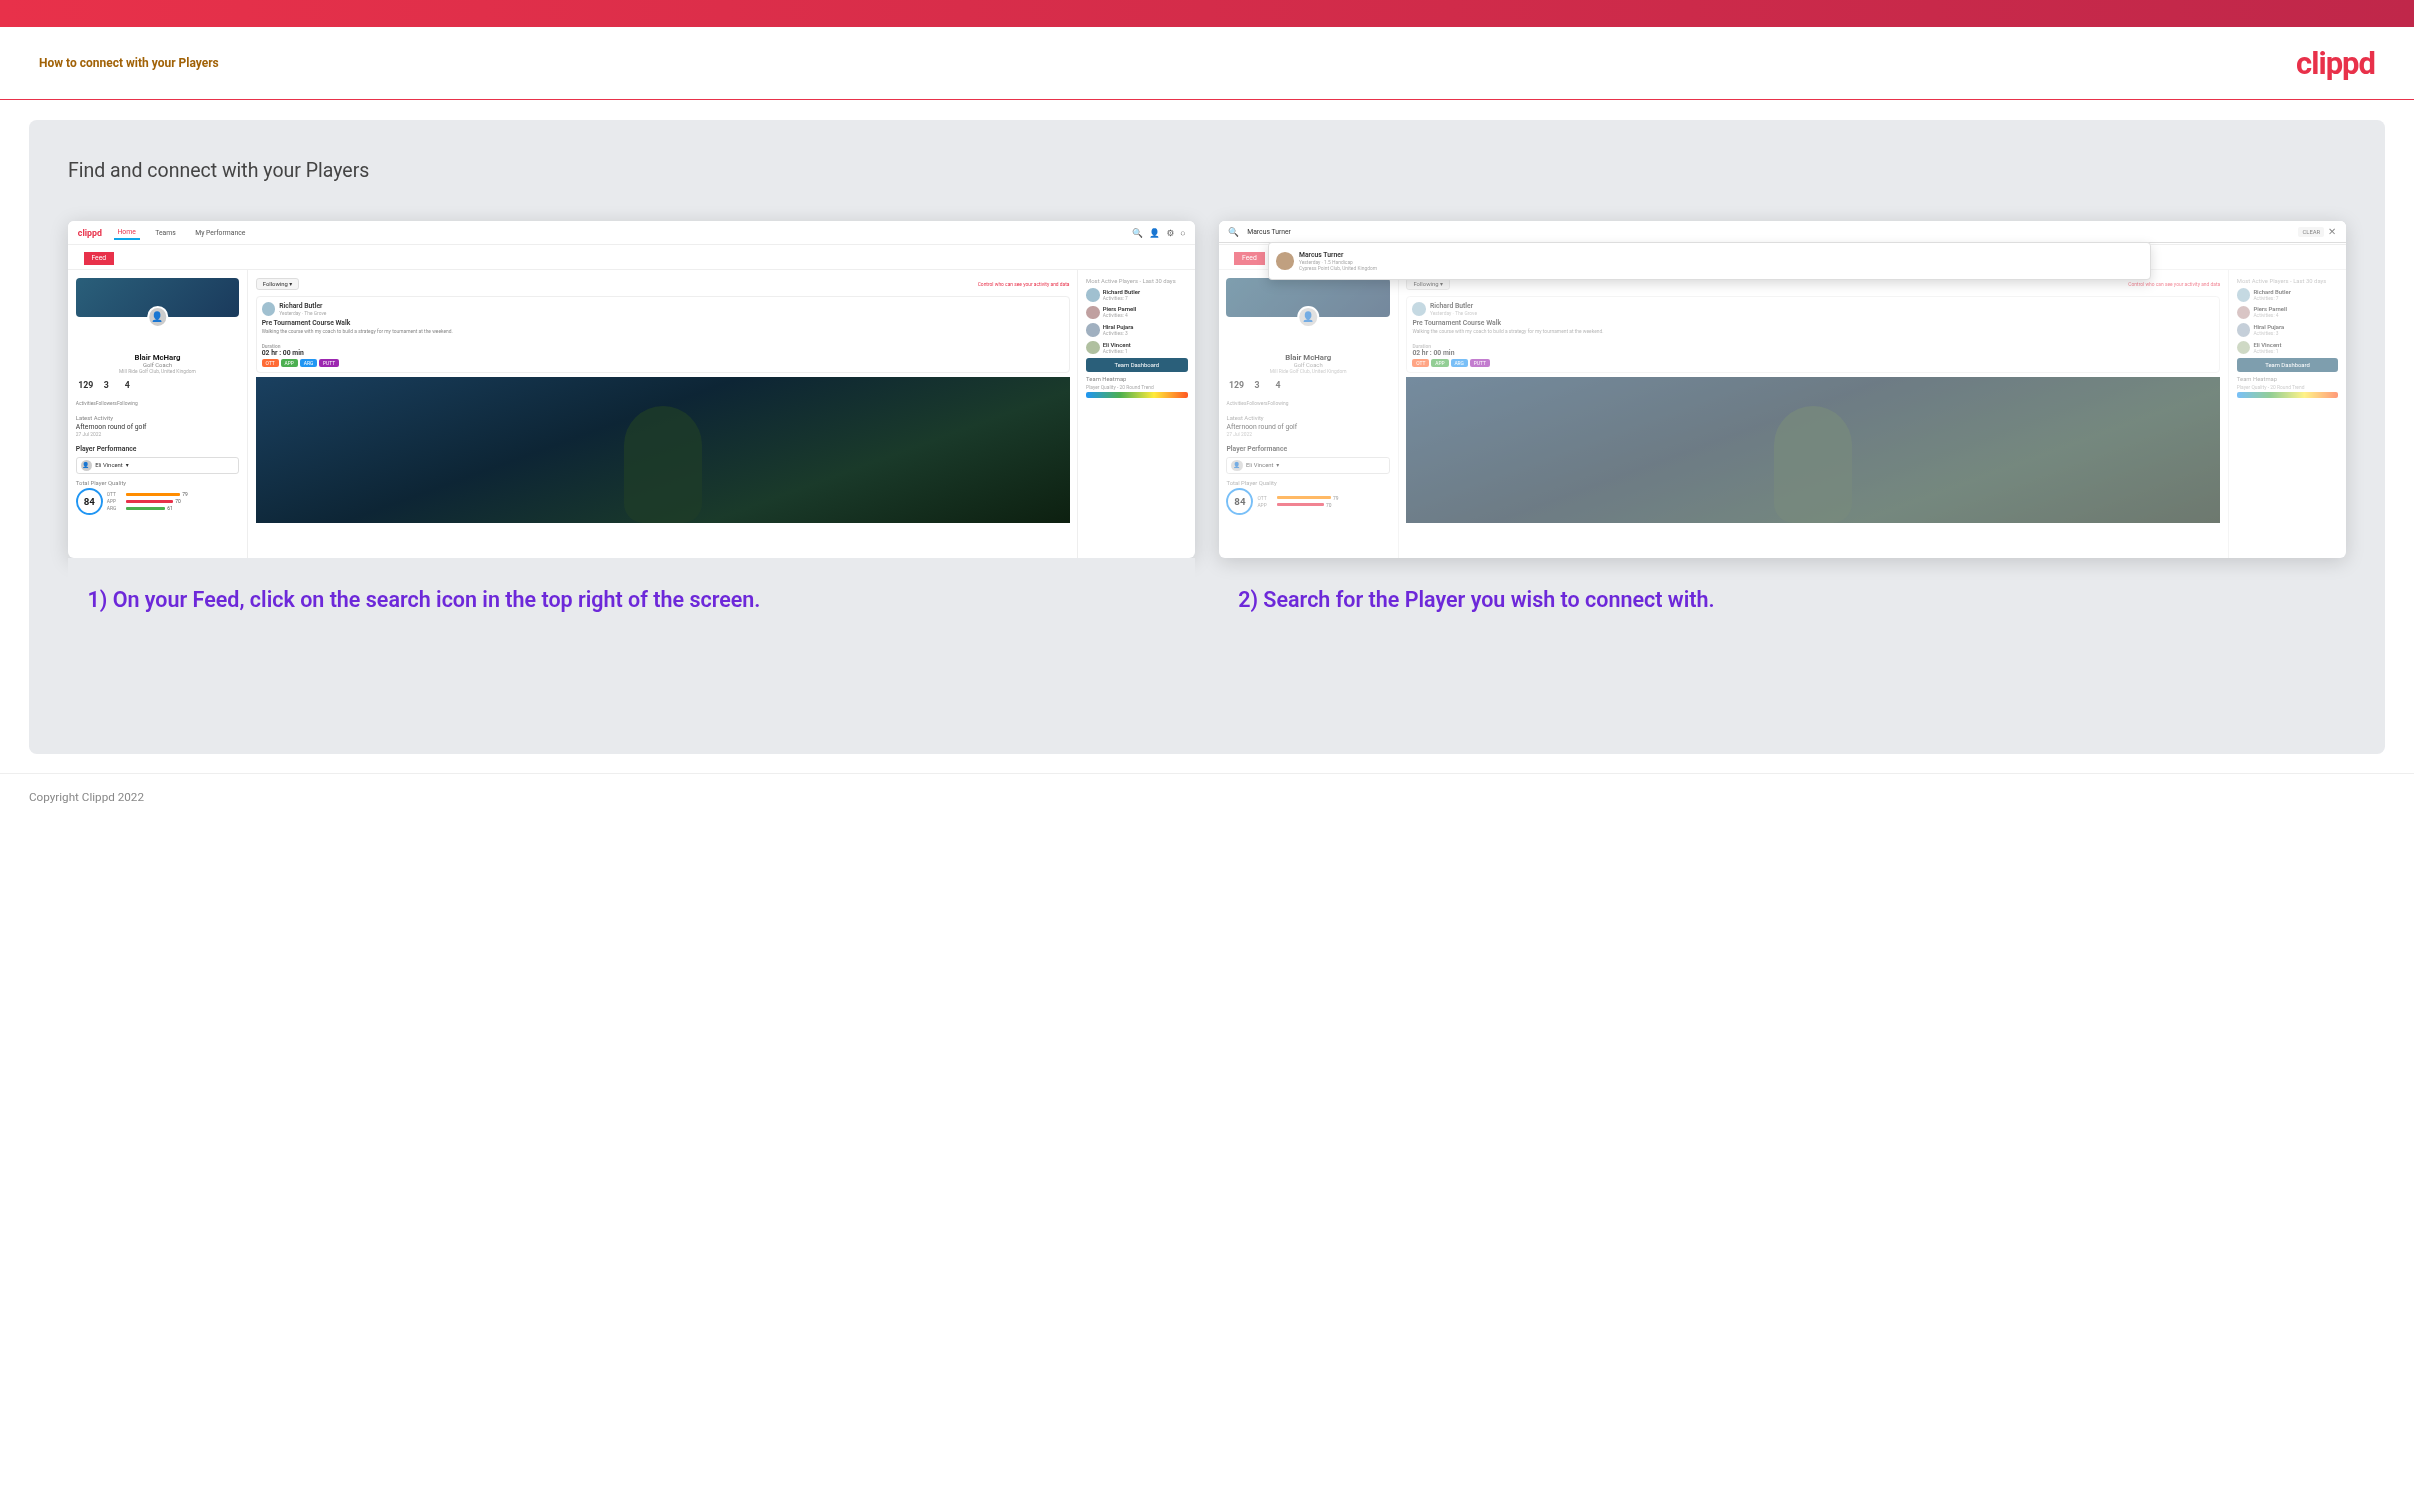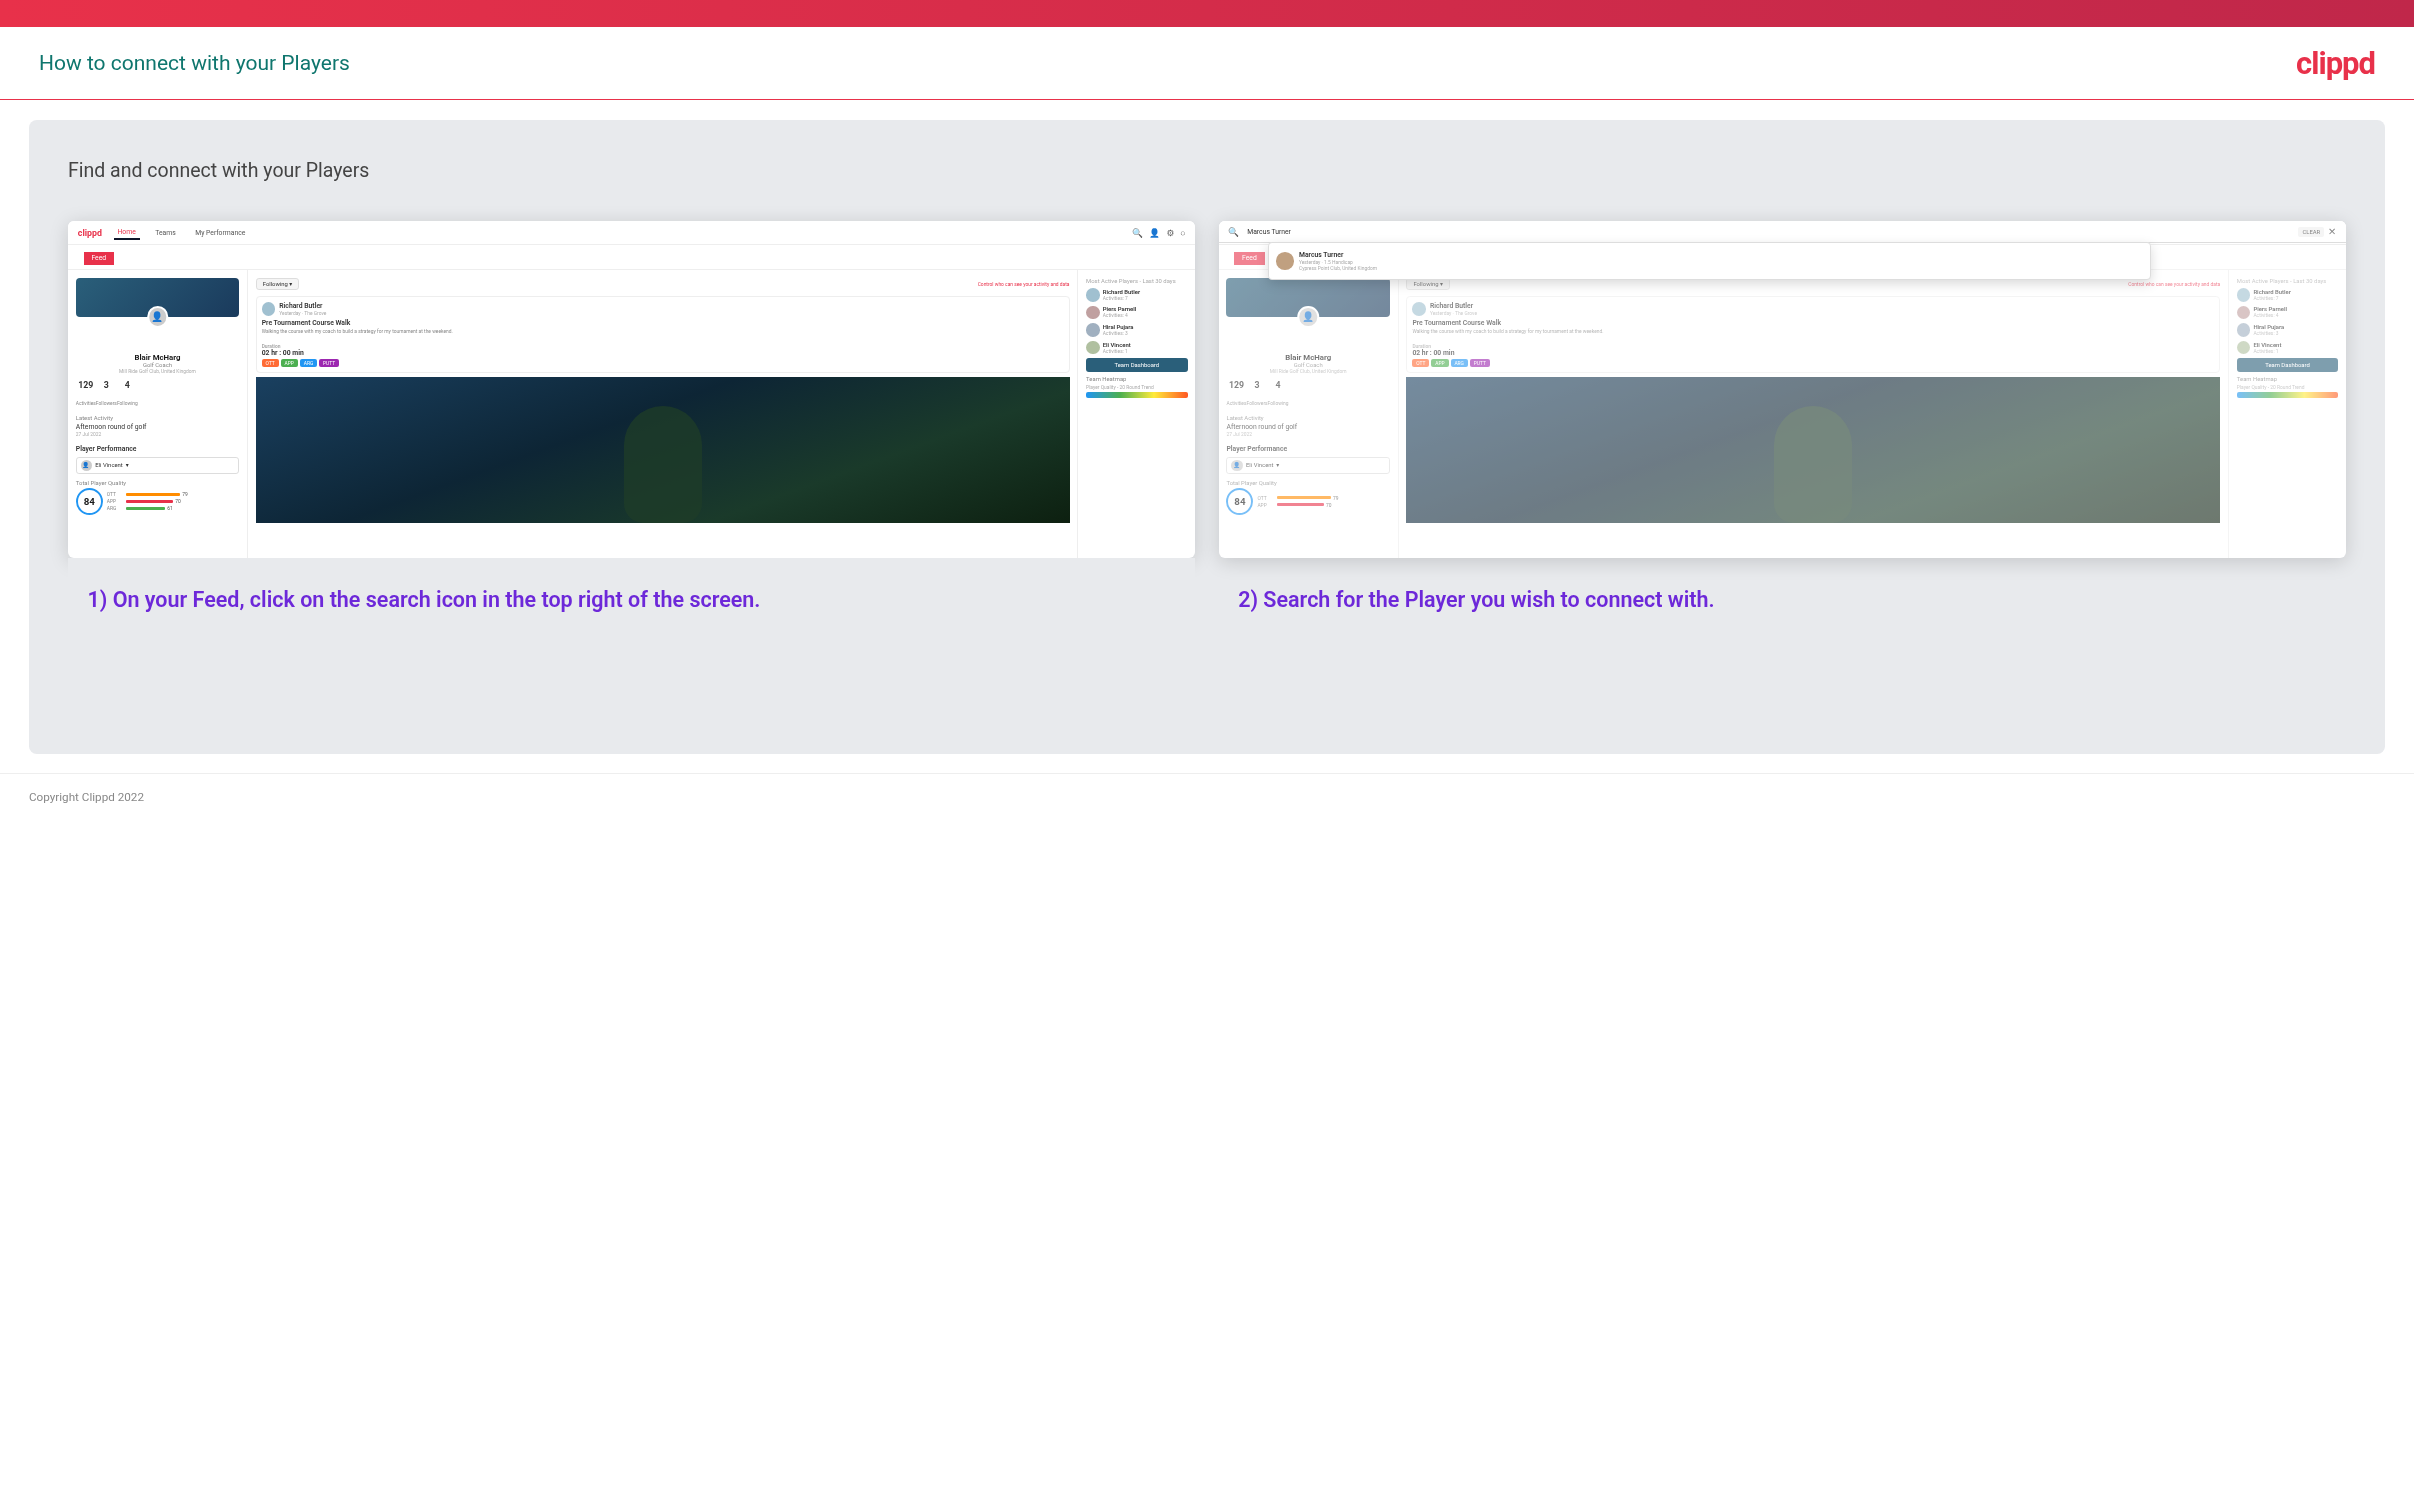--- a/index.html
+++ b/index.html
@@ -18,23 +18,23 @@
 
     
     .header {
       display: flex;
       align-items: center;
       justify-content: space-between;
       padding: 17.6px 39px;
       border-bottom: 1px solid #e8314a;
     }
     .header-title {
-      font-size: 21px;
-      color: #0f766e;
-      font-weight: 400;
+      font-size: 12px;
+      color: #a16207;
+      font-weight: 700;
     }
     .logo {
       font-size: 31px;
       font-weight: 700;
       color: #e8314a;
       letter-spacing: -1px;
     }
 
     
     .main-content {
@@ -87,21 +87,21 @@
       font-weight: 700;
       font-size: 8.8px;
     }
     .nav-item {
       font-size: 6.8px;
       color: #555;
       padding: 2px 3.9px;
     }
     .nav-item.active {
       color: #e8314a;
-      border-bottom: 2px solid #0f172a;
+      border-bottom: 2px solid #0ea5e9;
     }
     .nav-icons {
       margin-left: auto;
       display: flex;
       gap: 5.9px;
       color: #555;
       font-size: 8.8px;
     }
 
     

